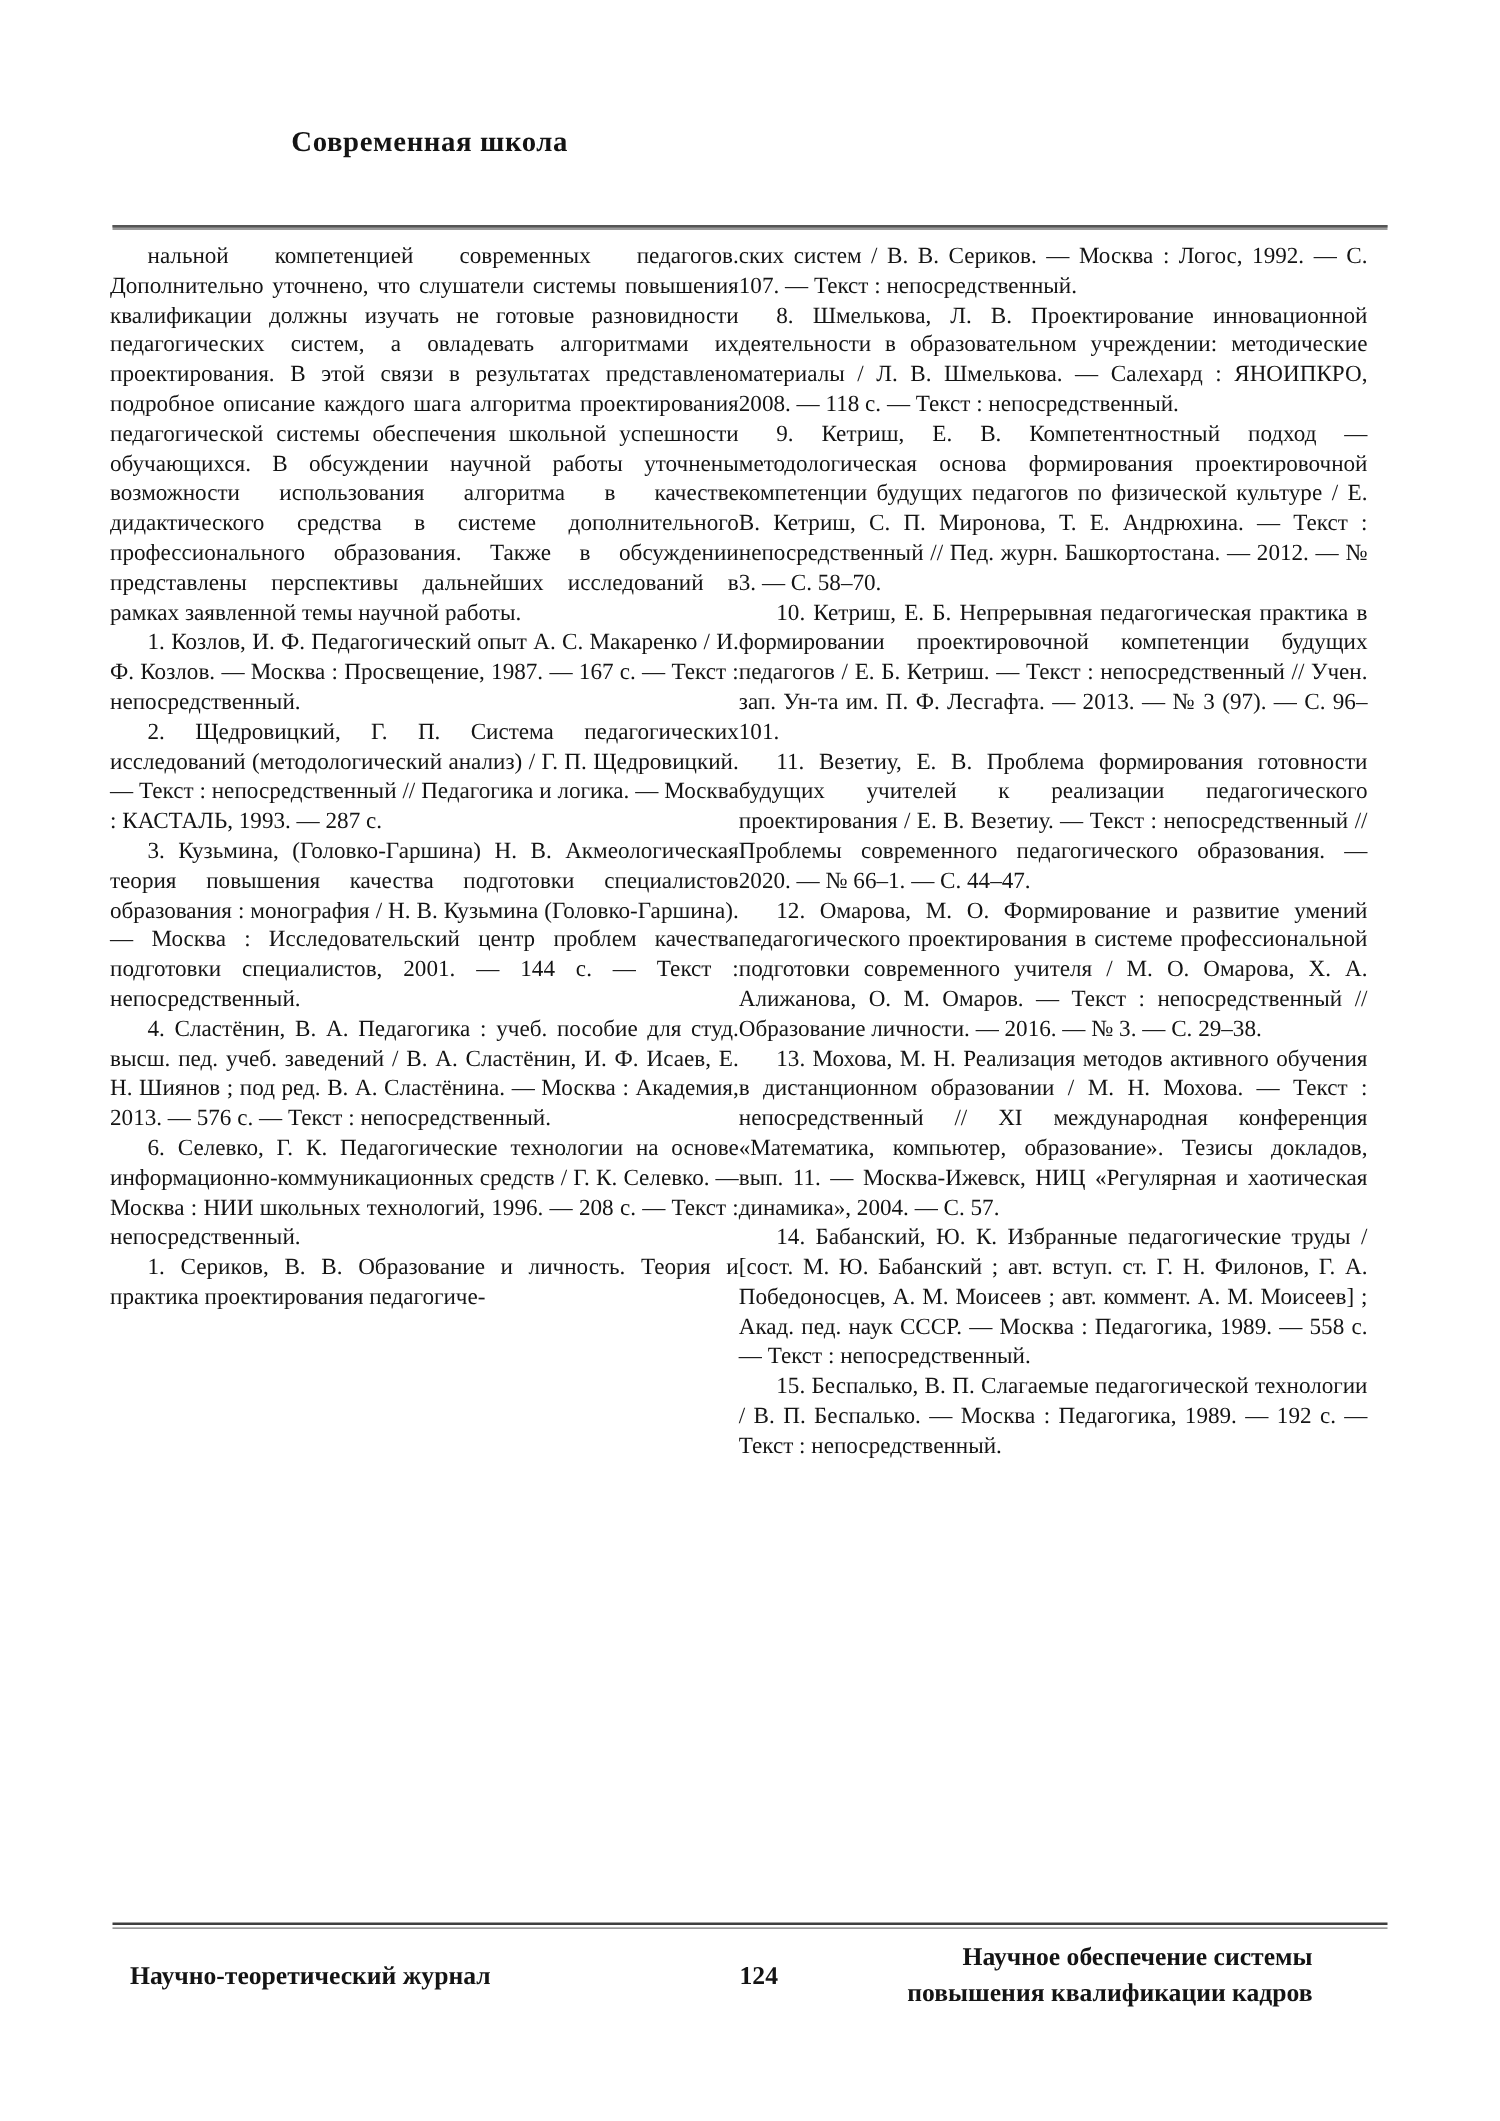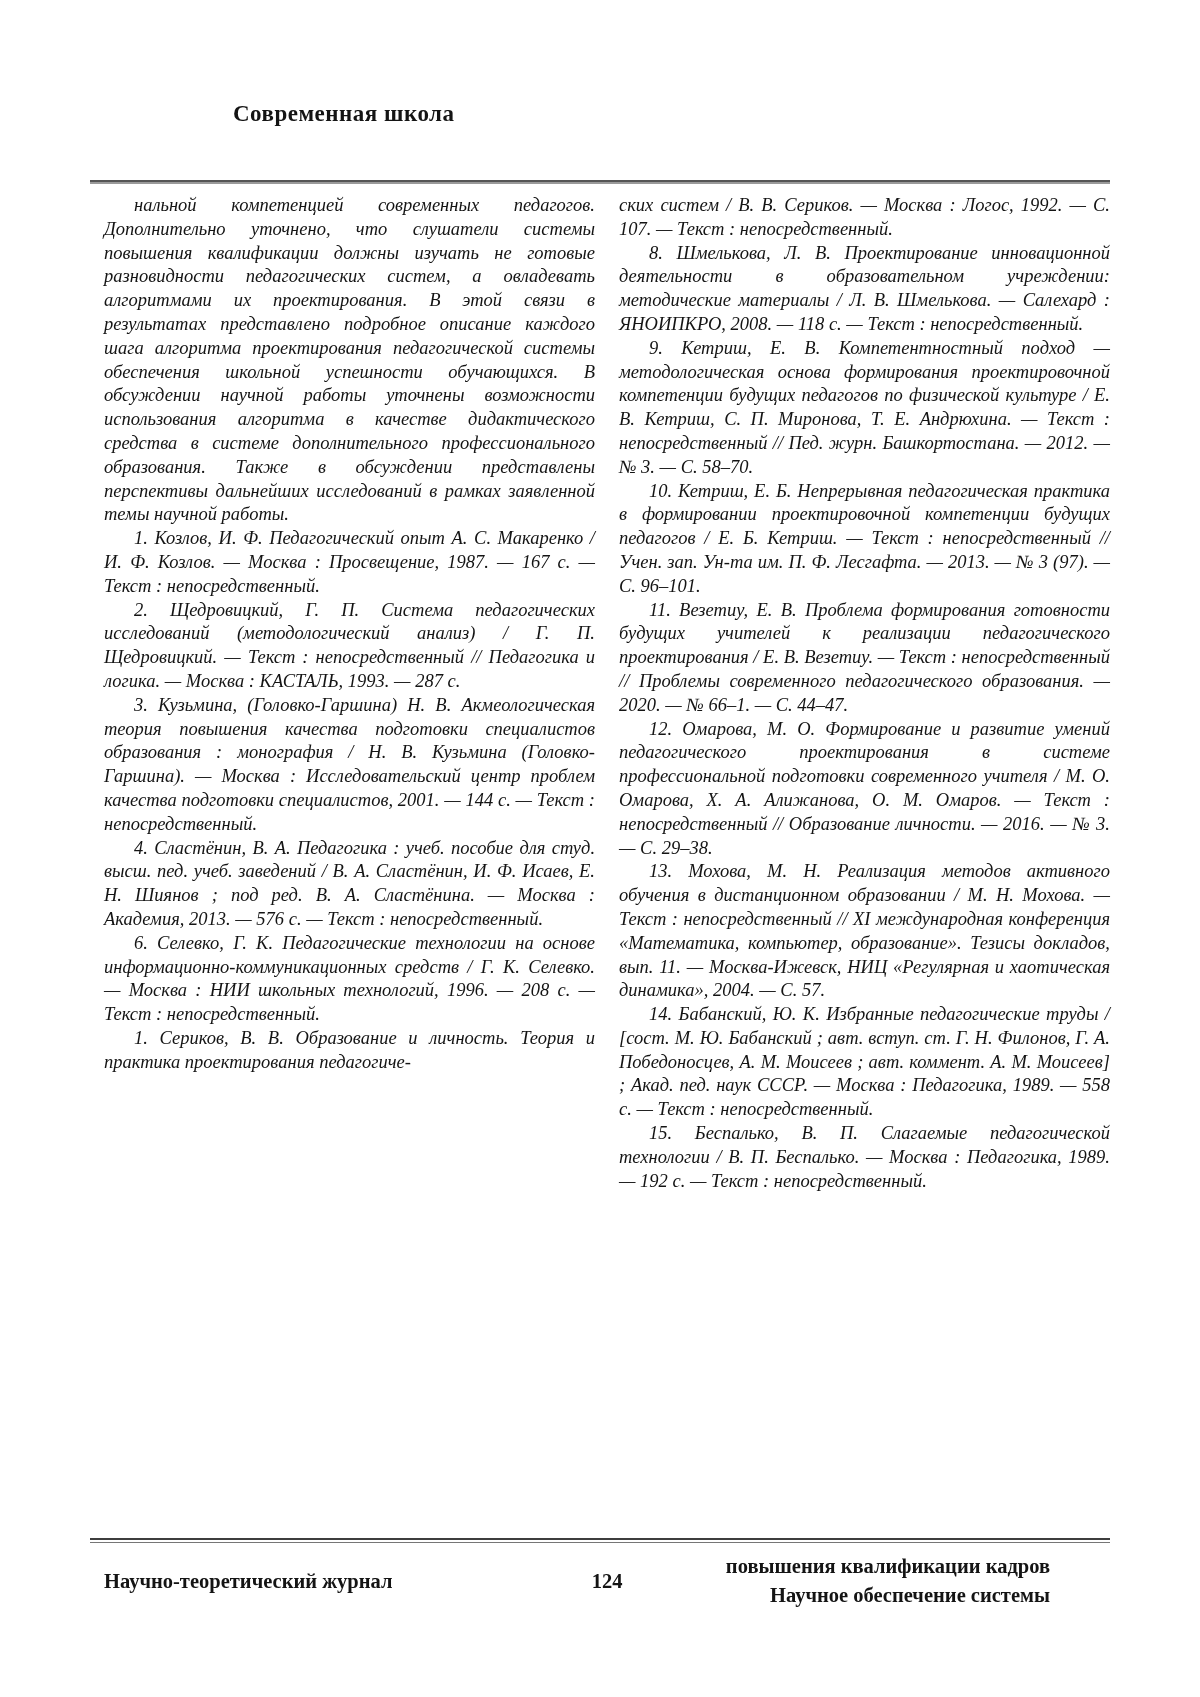--- a/index.html
+++ b/index.html
@@ -12,22 +12,22 @@
   .journal-title {
     position:absolute; left:233px; top:101px;
     font-size:23px; font-weight:bold; letter-spacing:0.5px;text-align:right;
   }
   .header-rule {
     position:absolute; left:90px; top:180px; width:1020px;
     height:2px; background:#9a9a9a; border-top:2px solid #555555;
   }
   
   .columns {
-    position:absolute; left:104px; top:194px; width:1006px;
-    display:flex; gap:24px;font-style:italic;
+    position:absolute; left:88px; top:194px; width:1006px;
+    display:flex; 
   }
   .col { flex:1 1 0; }
   .body-text {
     margin:0; font-size:18.5px; line-height:23.8px;
     text-align:justify; text-indent:30px;
   }
   .no-indent { text-indent:0; }
   .bib-heading {
     margin:24px 0 0 0; font-size:18.5px; line-height:23.8px;
     font-weight:bold; text-indent:30px;
@@ -85,18 +85,18 @@
     </div>
 
   </div>
 
   <div class="footer-rule"></div>
 
   <div class="footer">
     <div class="footer-left">Научно-теоретический журнал</div>
     <div class="footer-page">124</div>
     <div class="footer-right">
+      <div>Научное обеспечение системы</div>
       <div>повышения квалификации кадров</div>
-      <div>Научное обеспечение системы</div>
     </div>
   </div>
 
 </div>
 
 </body></html>

